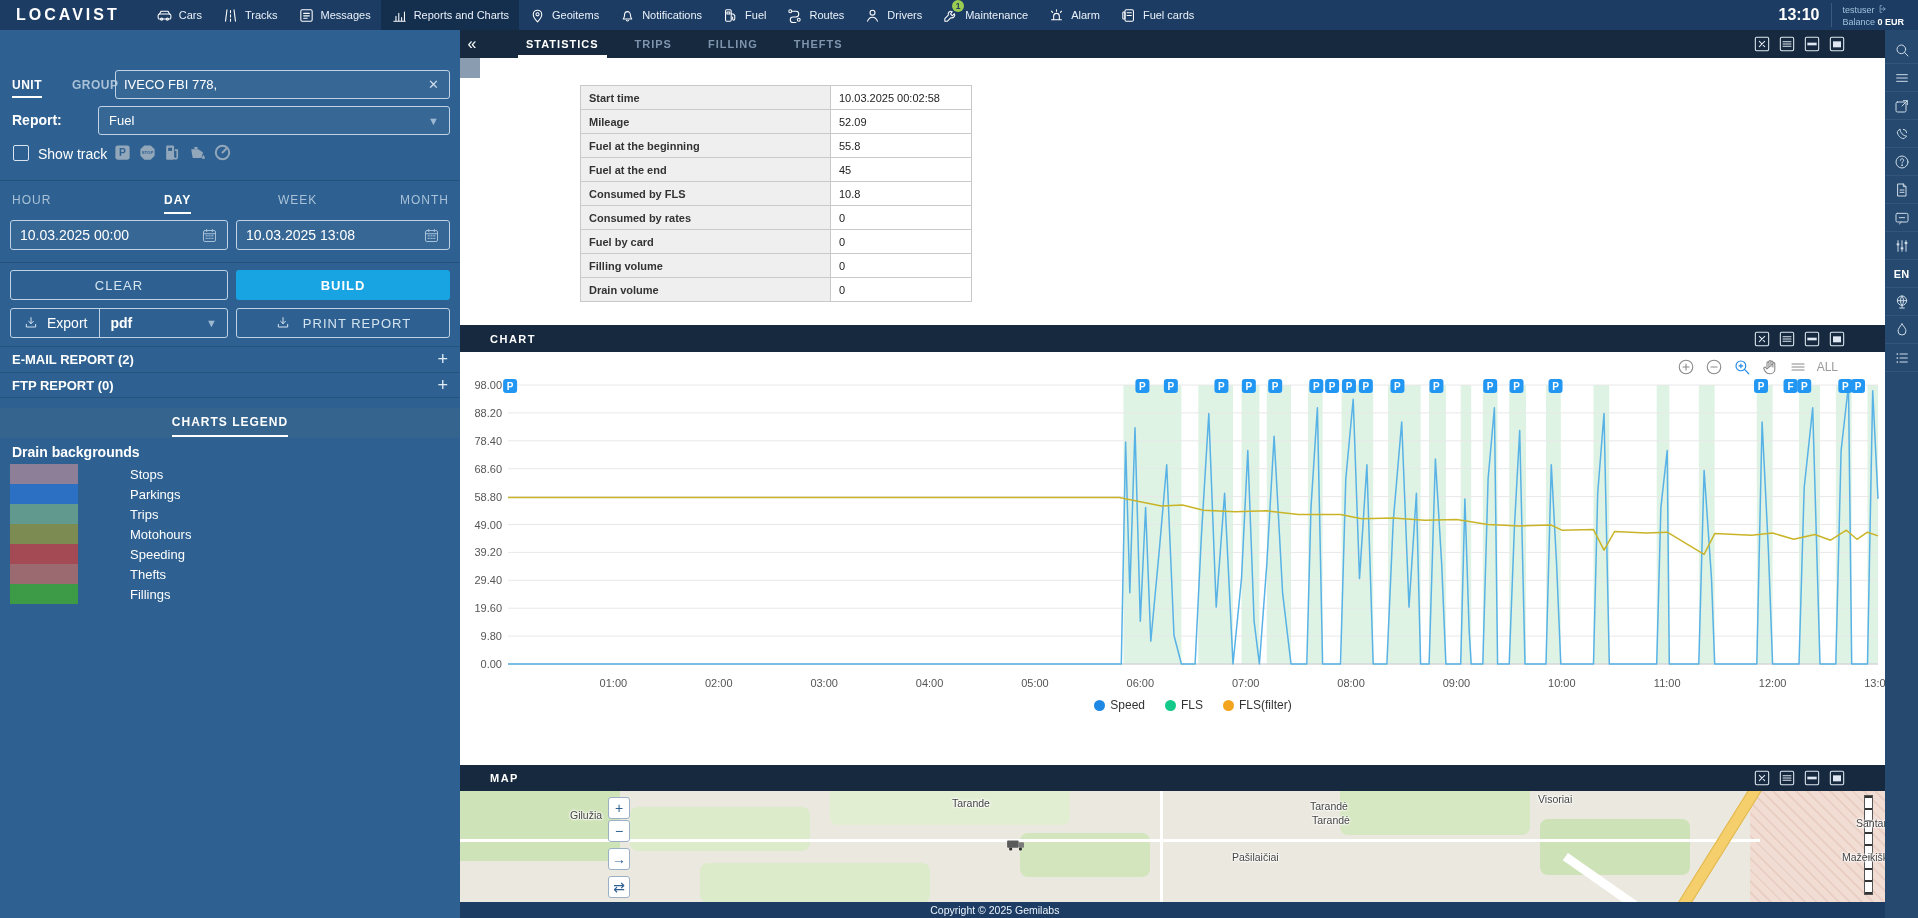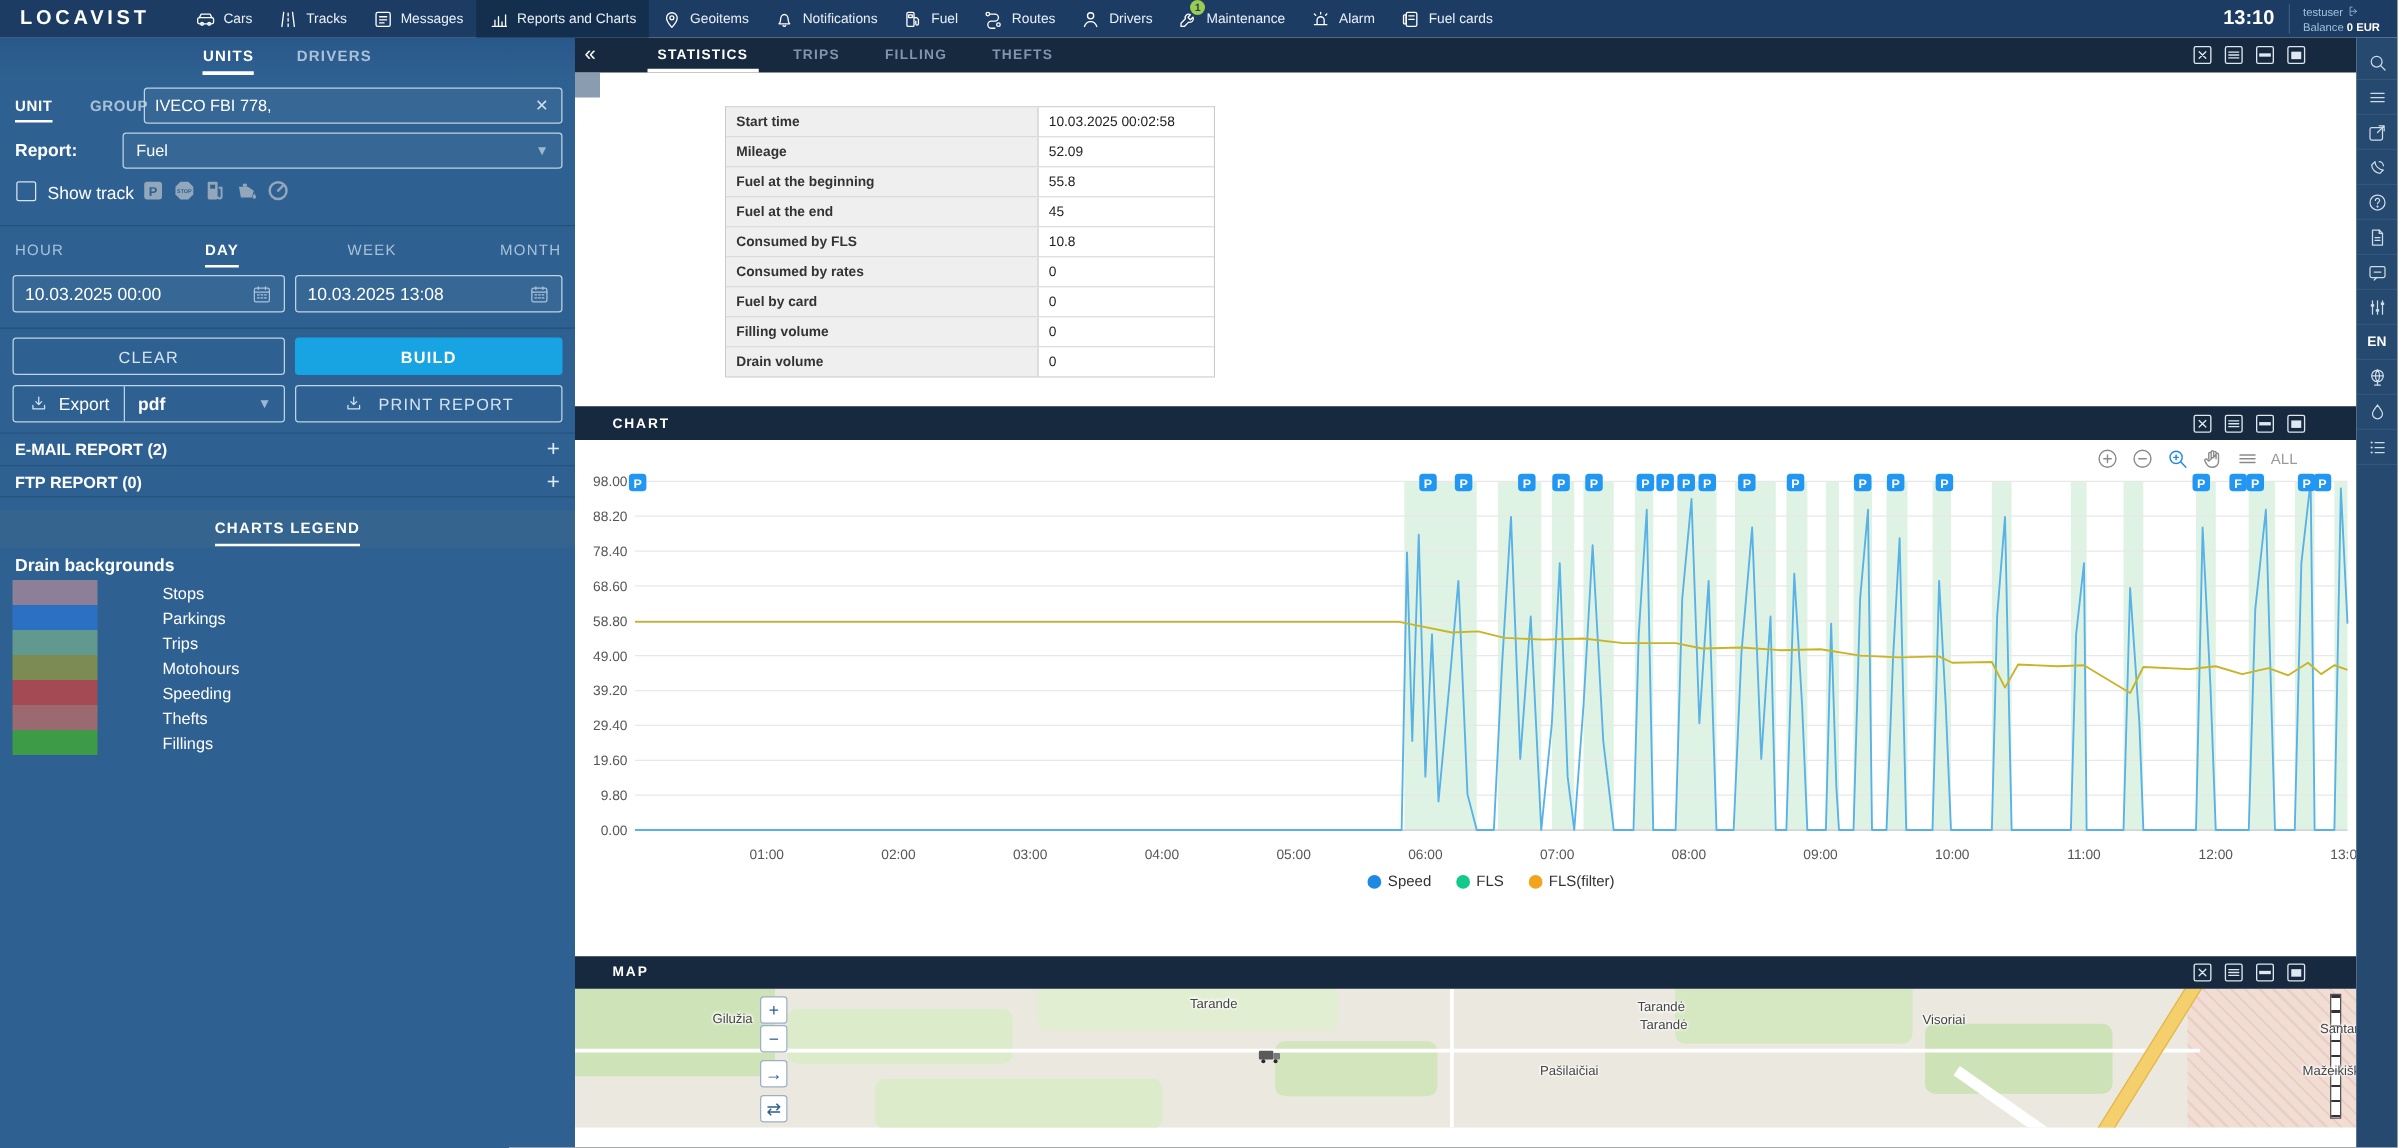--- a/index.html
+++ b/index.html
@@ -253,24 +253,20 @@
       <div class="userbox">
         <div><span>testuser</span><span class="logout"><svg viewBox="0 0 24 24" stroke-linecap="round" stroke-linejoin="round" fill="none">
                 <path d="M9 4H5v16h4M13 8l4 4-4 4M7 12h10"></path>
               </svg></span></div>
         <div><span>Balance</span> <b>0 EUR</b></div>
       </div>
     </div>
   </header>
 
   <aside class="sidebar">
-    <div class="sb-abs sb-tabs">
-      <span class="sb-tab active">UNITS</span>
-      <span class="sb-tab">DRIVERS</span>
-    </div>
 
     <span class="sb-abs ug active" style="left:12px;top:48px;">UNIT</span>
     <span class="sb-abs ug inactive" style="left:72px;top:48px;">GROUP</span>
     <div class="sb-abs field unit-input">
       <span class="grow">IVECO  FBI 778,</span>
       <span class="clear-x">✕</span>
     </div>
 
     <span class="sb-abs lbl14" style="left:12px;top:82px;">Report:</span>
     <div class="sb-abs field report-select">
@@ -791,21 +787,21 @@
         <span class="map-label" style="left: 110px; top: 18px;">Gilužia</span>
 
         <span class="map-label" style="left: 492px; top: 6px;">Tarande</span>
 
         <span class="map-label" style="left: 850px; top: 9px;">Tarandė</span>
 
         <span class="map-label" style="left: 852px; top: 23px;">Tarandė</span>
 
         <span class="map-label" style="left: 772px; top: 60px;">Pašilaičiai</span>
 
-        <span class="map-label" style="left: 1078px; top: 19px;">Visoriai</span>
+        <span class="map-label" style="left: 1078px; top: 2px;">Visoriai</span>
 
         <span class="map-label" style="left: 1396px; top: 26px;">Santariškės</span>
 
         <span class="map-label" style="left: 1382px; top: 60px;">Mažeikiškių g.</span>
       </div>
     <div>
 
         <span class="map-ctrl" style="left: 148px; top: 6px;">+</span>
 
         <span class="map-ctrl" style="left: 148px; top: 29px;">−</span>
@@ -814,14 +810,17 @@
 
         <span class="map-ctrl" style="left: 148px; top: 85px;">⇄</span>
       </div>
     <span class="map-truck" style="left: 545px; top: 46px;"><svg viewBox="0 0 24 18">
           <rect x="2" y="4" width="13" height="8" rx="1" fill="#5a5a5a"></rect>
           <rect x="15" y="6" width="6" height="6" rx="1" fill="#7a7a7a"></rect>
           <circle cx="6" cy="13.5" r="1.8" fill="#2b2b2b"></circle>
           <circle cx="17" cy="13.5" r="1.8" fill="#2b2b2b"></circle>
         </svg></span>
   </section>
+  <div class="copyright">
+    <span>Copyright © 2025 Gemilabs</span>
+  </div>
 
 </div>
 
 </body></html>

